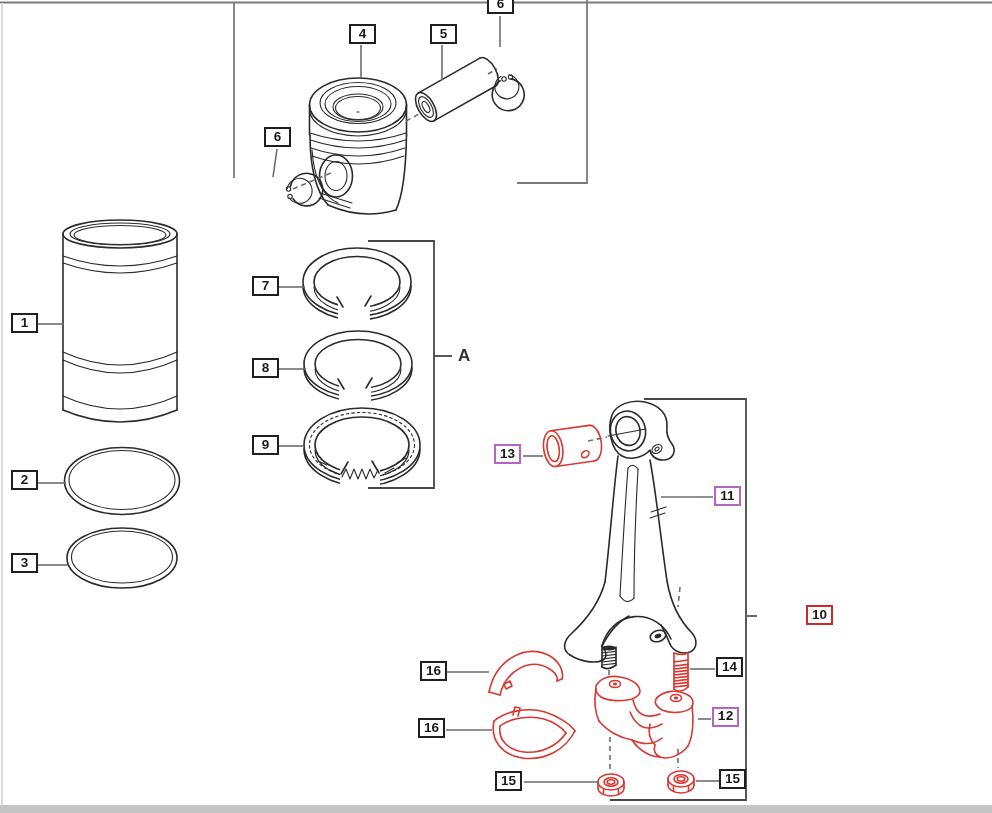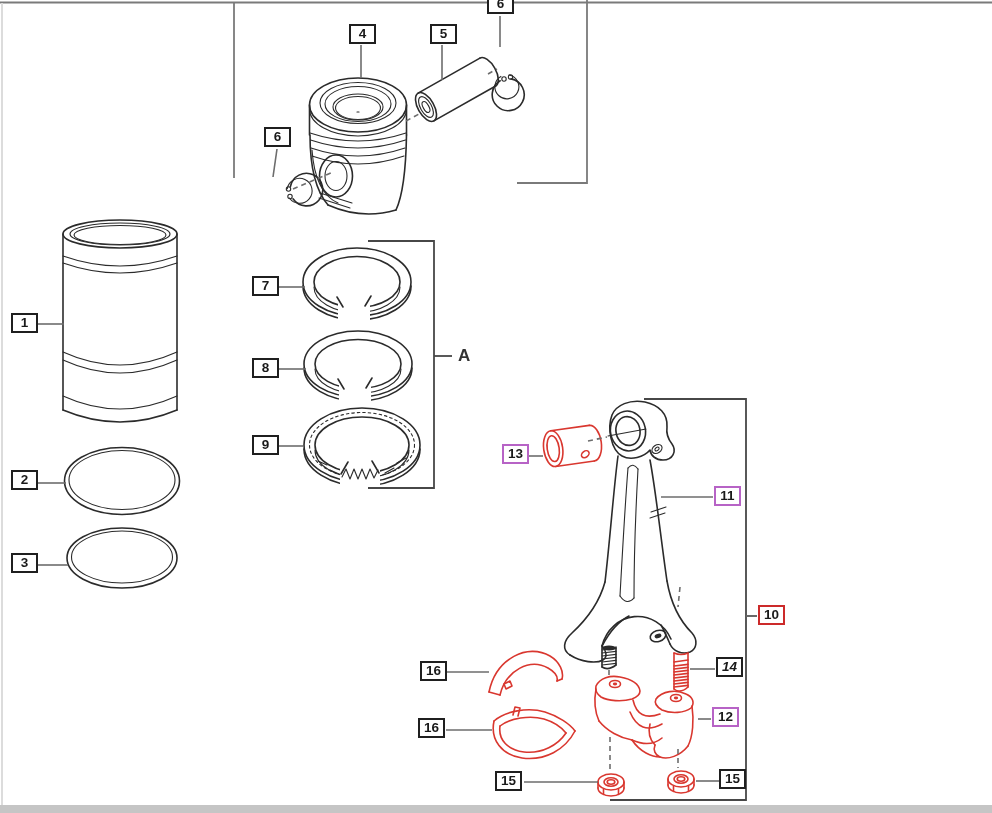--- a/index.html
+++ b/index.html
@@ -23,21 +23,21 @@
   .fr{fill:var(--highlight-red,#d9372f);stroke:none;}
   .botbar{fill:var(--bottom-bar,#c5c5c5);stroke:none;}
   
   .callout{
     position:absolute;min-width:17px;height:16px;padding:0 3px;
     border:2.4px solid var(--callout-black,#1f1f1f);background:#fff;
     display:flex;align-items:center;justify-content:center;
     font-weight:700;font-size:13.5px;line-height:1;color:#1a1a1a;z-index:5;
   }
   .callout.purple{border-color:var(--callout-purple,#b763c6);}
-  .callout.red{border-color:var(--callout-red,#cc2a2a);}
+  .callout.red{border-color:var(--callout-red,#cc2a2a);margin-left:48px;}
   .group-label{
     position:absolute;font-size:17px;font-weight:600;color:#333;z-index:5;
   }
 </style>
 </head>
 <body>
 
 <div id="canvas">
 
 <svg id="art" width="992" height="813" viewBox="0 0 992 813">
@@ -296,23 +296,23 @@
 <div class="callout" style="left:11px;top:553px;">3</div>
 <div class="callout" style="left:349px;top:24px;">4</div>
 <div class="callout" style="left:430px;top:24px;">5</div>
 <div class="callout" style="left:487px;top:-6px;">6</div>
 <div class="callout" style="left:264px;top:127px;">6</div>
 <div class="callout" style="left:252px;top:276px;">7</div>
 <div class="callout" style="left:252px;top:358px;">8</div>
 <div class="callout" style="left:252px;top:435px;">9</div>
 <div class="callout red" style="left:758px;top:605px;">10</div>
 <div class="callout purple" style="left:714px;top:486px;text-align:center;">11</div>
-<div class="callout purple" style="left:712px;top:707px;">12</div>
-<div class="callout purple" style="left:494px;top:444px;margin-left:8px;">13</div>
-<div class="callout" style="left:716px;top:657px;font-style:italic;">14</div>
+<div class="callout purple" style="left:712px;top:707px;font-family:Liberation Mono, monospace;">12</div>
+<div class="callout purple" style="left:494px;top:444px;">13</div>
+<div class="callout" style="left:716px;top:657px;">14</div>
 <div class="callout" style="left:495px;top:771px;">15</div>
 <div class="callout" style="left:719px;top:769px;">15</div>
 <div class="callout" style="left:420px;top:661px;">16</div>
 <div class="callout" style="left:418px;top:718px;">16</div>
 
 <div class="group-label" style="left:458px;top:346px;">A</div>
 
 </div>
 
 </body></html>

